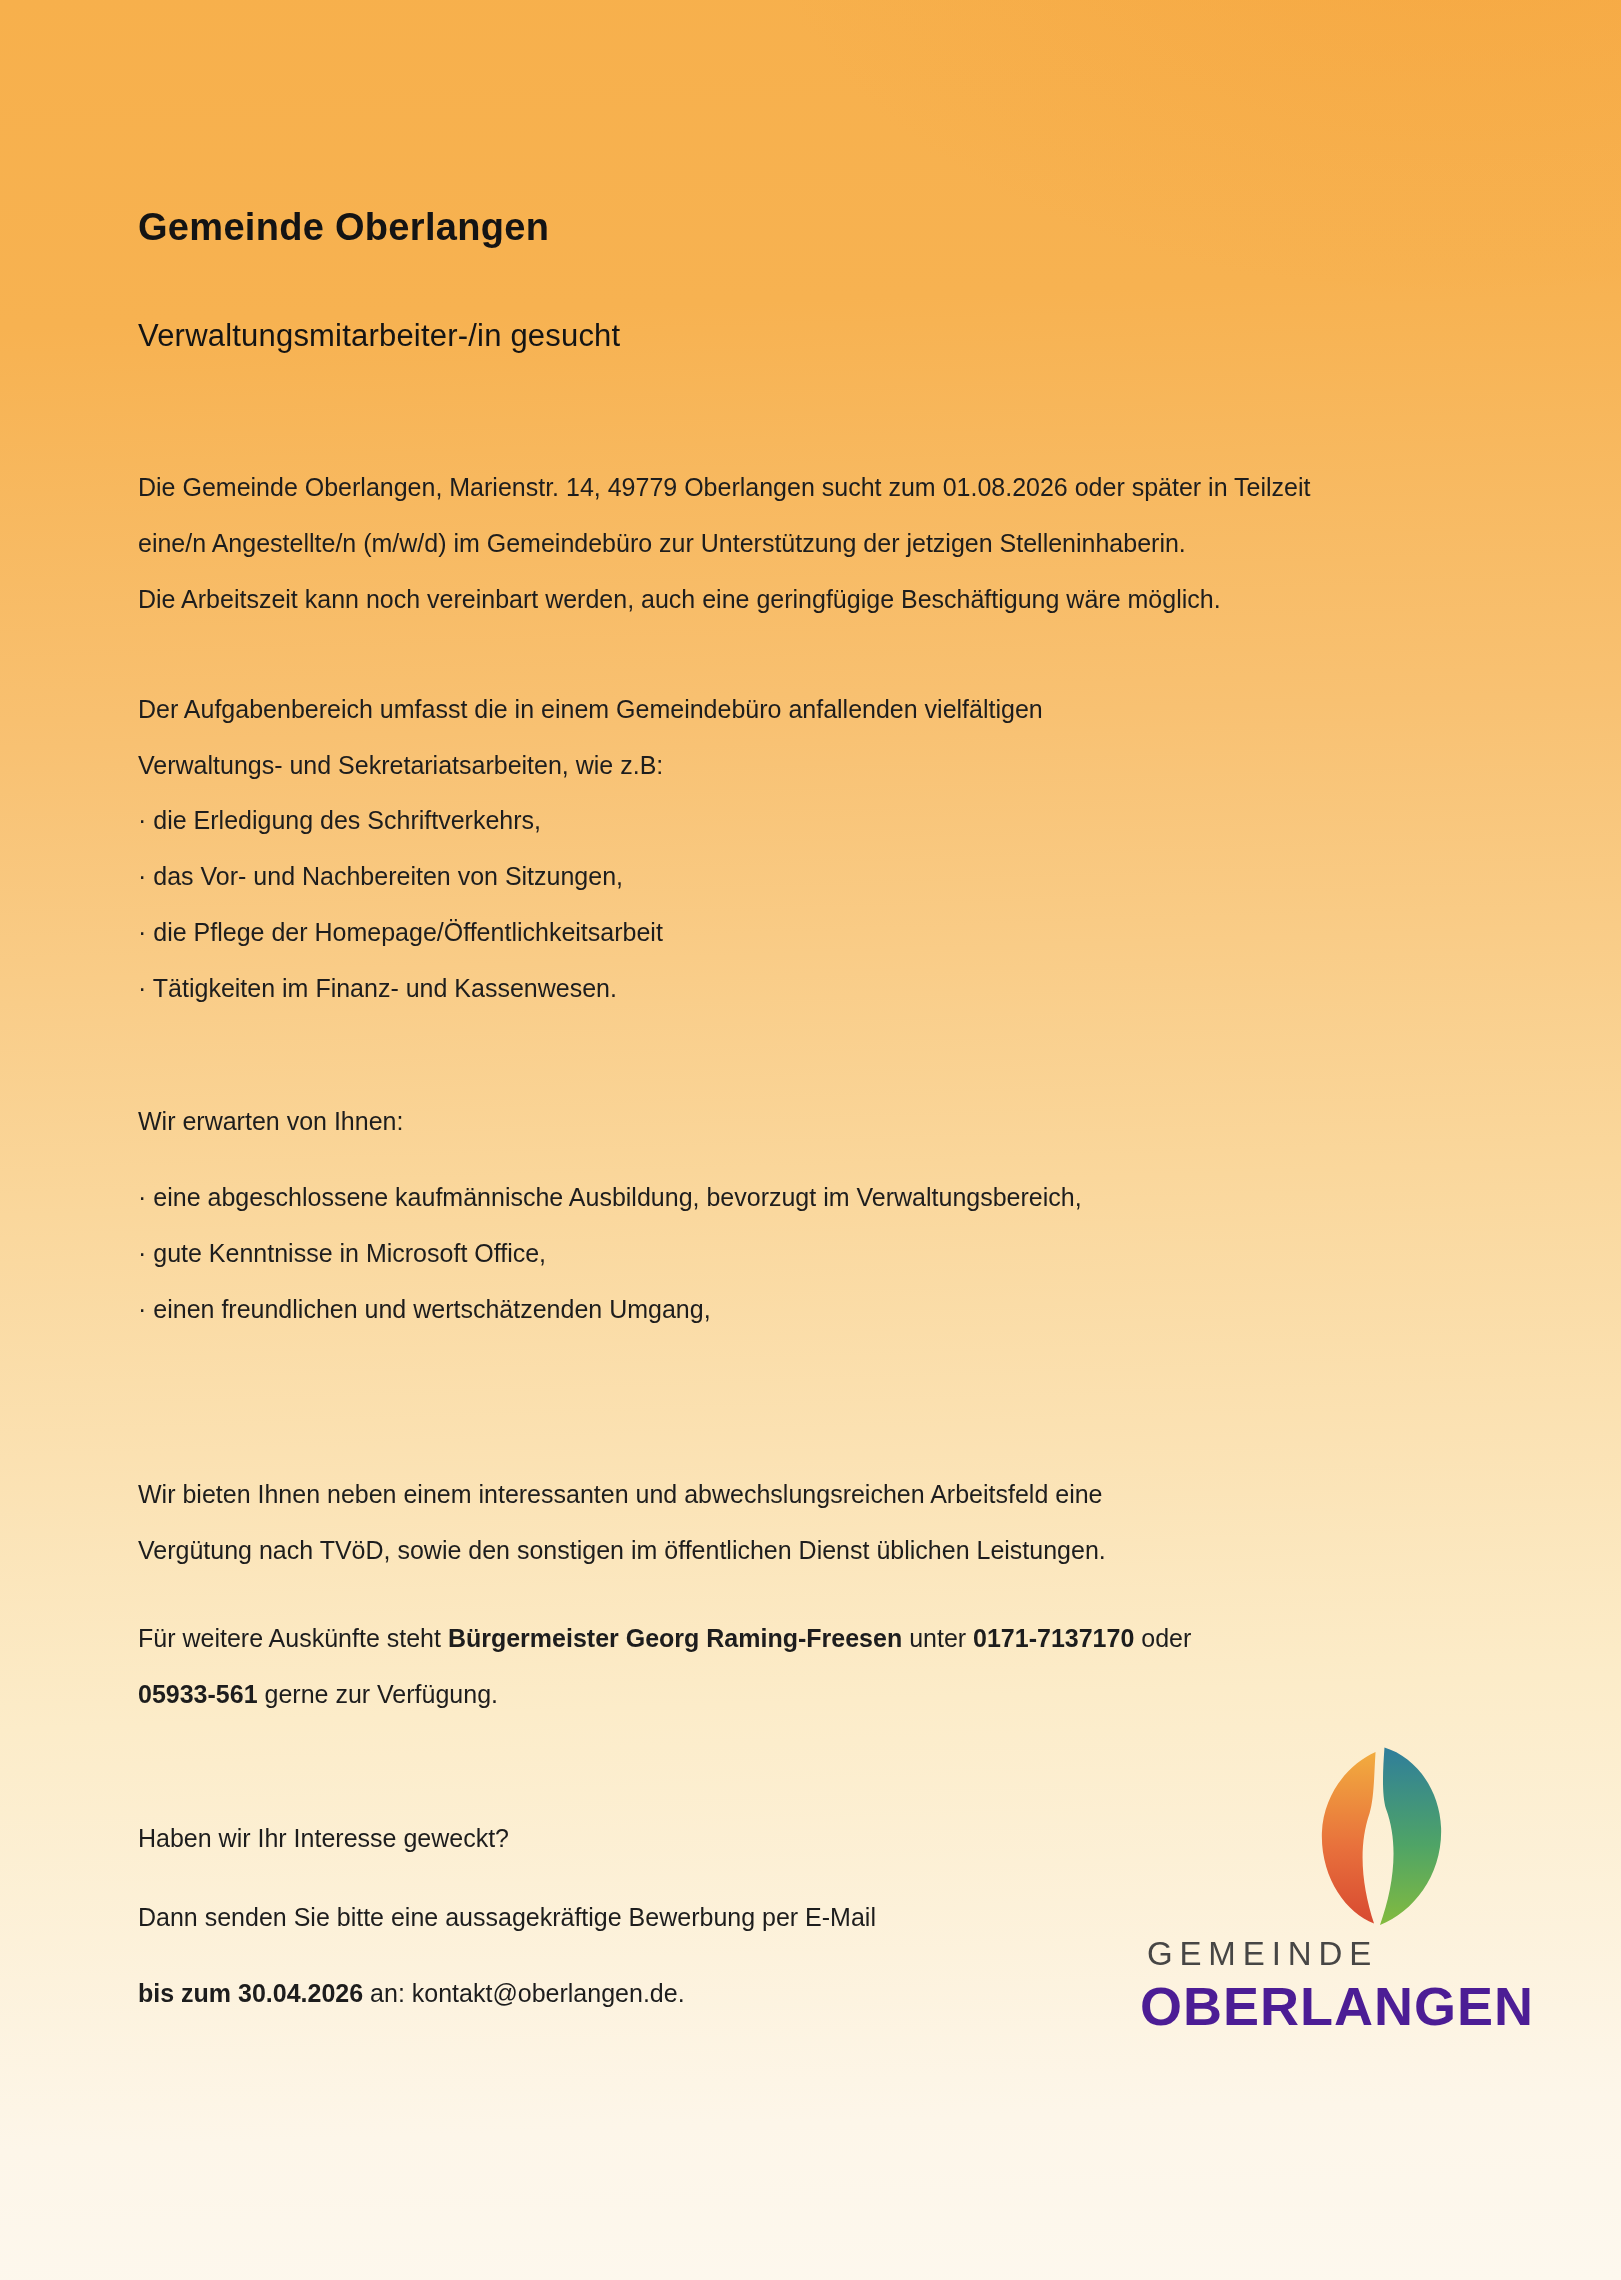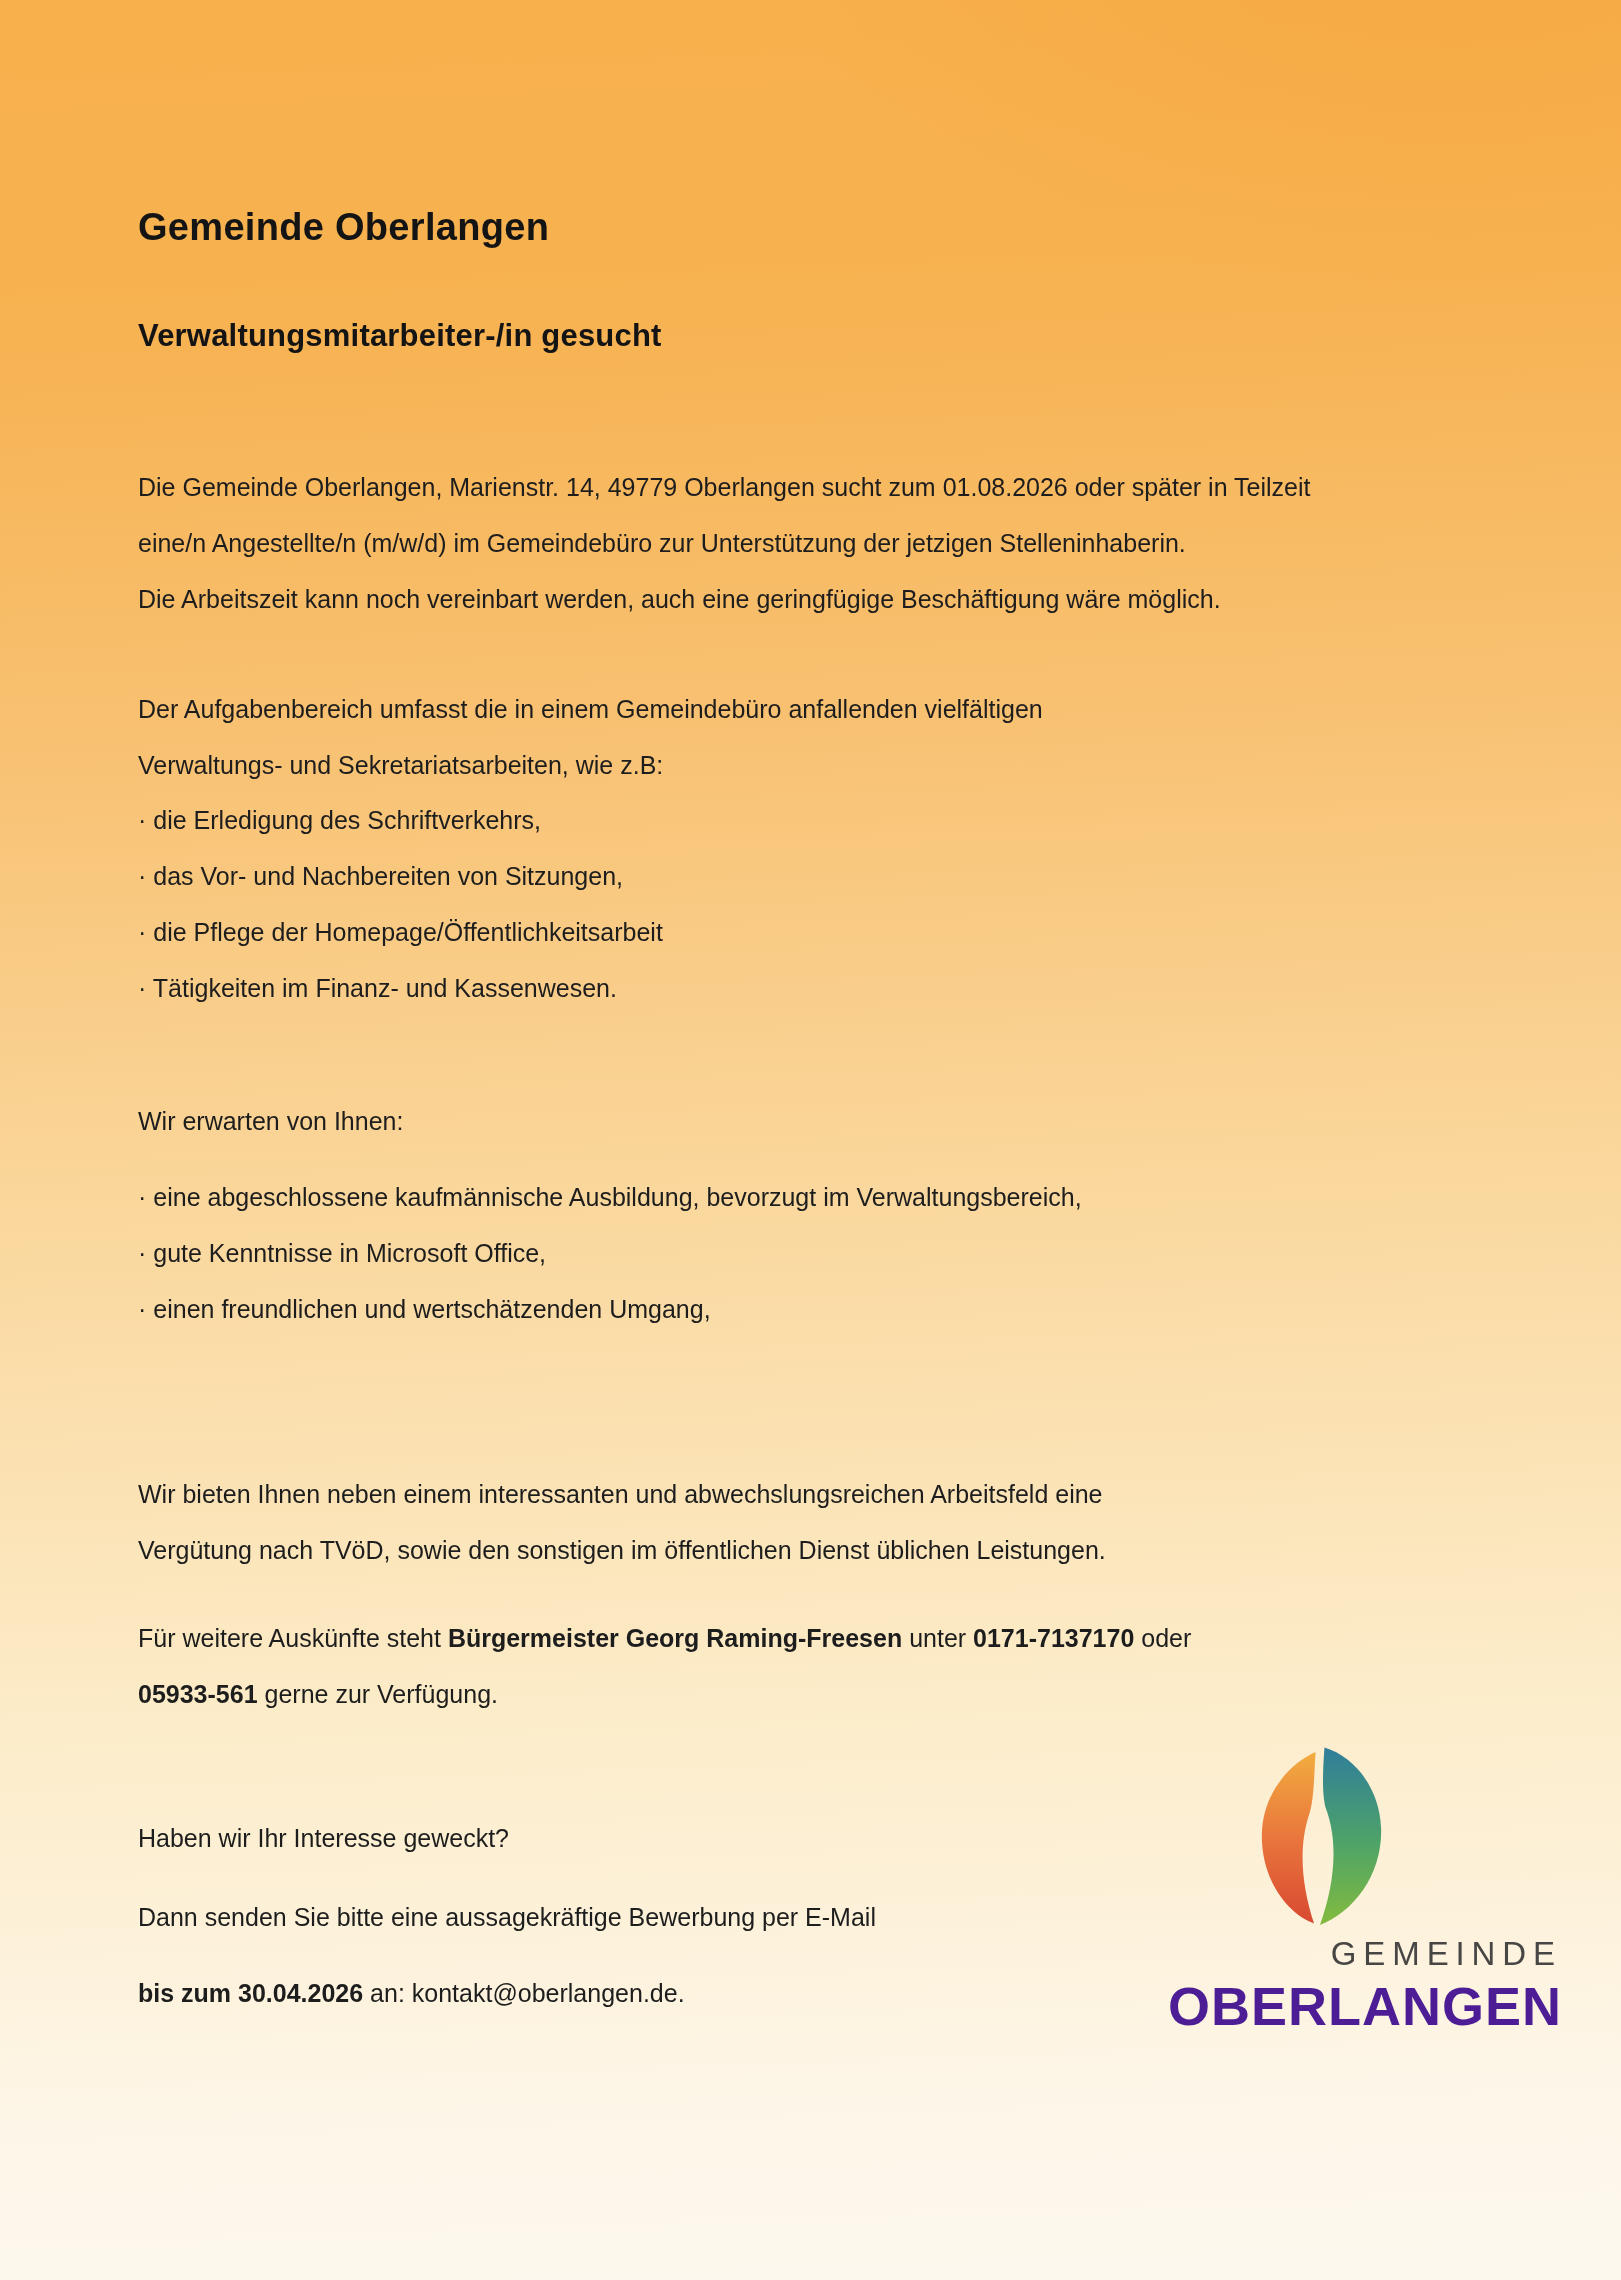--- a/index.html
+++ b/index.html
@@ -26,35 +26,35 @@
   .block { position: absolute; left: 138px; }
 
   .page-title {
     position: absolute; left: 138px; top: 206px;
     font-size: 38px; font-weight: 700; color: #141414;
     letter-spacing: 0.3px;
     text-align: center;
   }
   .page-subtitle {
     position: absolute; left: 138px; top: 318px;
-    font-size: 31px; font-weight: 700; color: #141414;
+    font-size: 31px; font-weight: 400; color: #141414;
     letter-spacing: 0.2px;
   }
 
   .line {
     height: 56px; line-height: 56px;
     font-size: 25px;
     white-space: nowrap;
   }
   b { font-weight: 700; }
 
   
   .logo {
-    position: absolute; left: 1080px; top: 1743px;
-    width: 482px; text-align: right;
+    position: absolute; left: 1140px; top: 1743px;
+    width: 482px; text-align: left;
   }
   .logo-mark { display: block; width: 149px; height: 188px; margin: 0 auto; }
   .logo-line1 {
     margin-top: 3.9px;
     font-size: 33px; letter-spacing: 6.9px; text-indent: 6.9px;
     color: #474645; font-weight: 400;
   }
   .logo-line2 {
     margin-top: 2px;
     font-size: 54px; letter-spacing: 1px;

